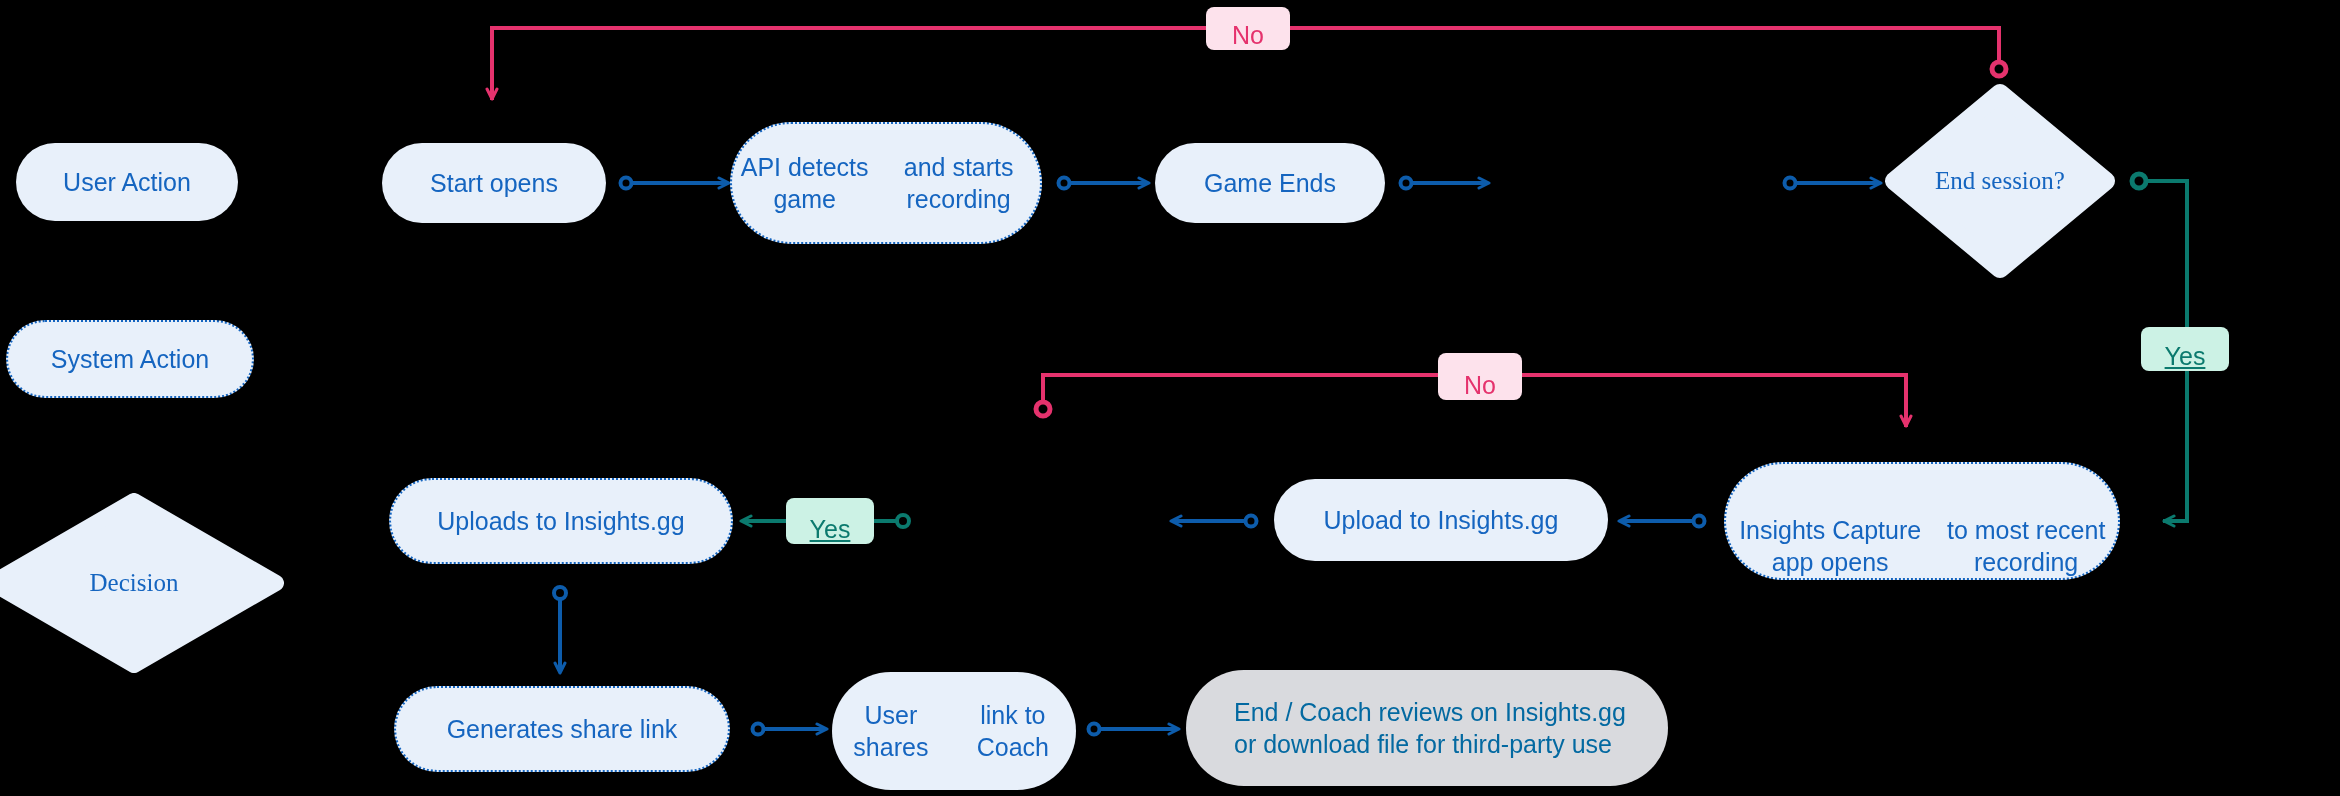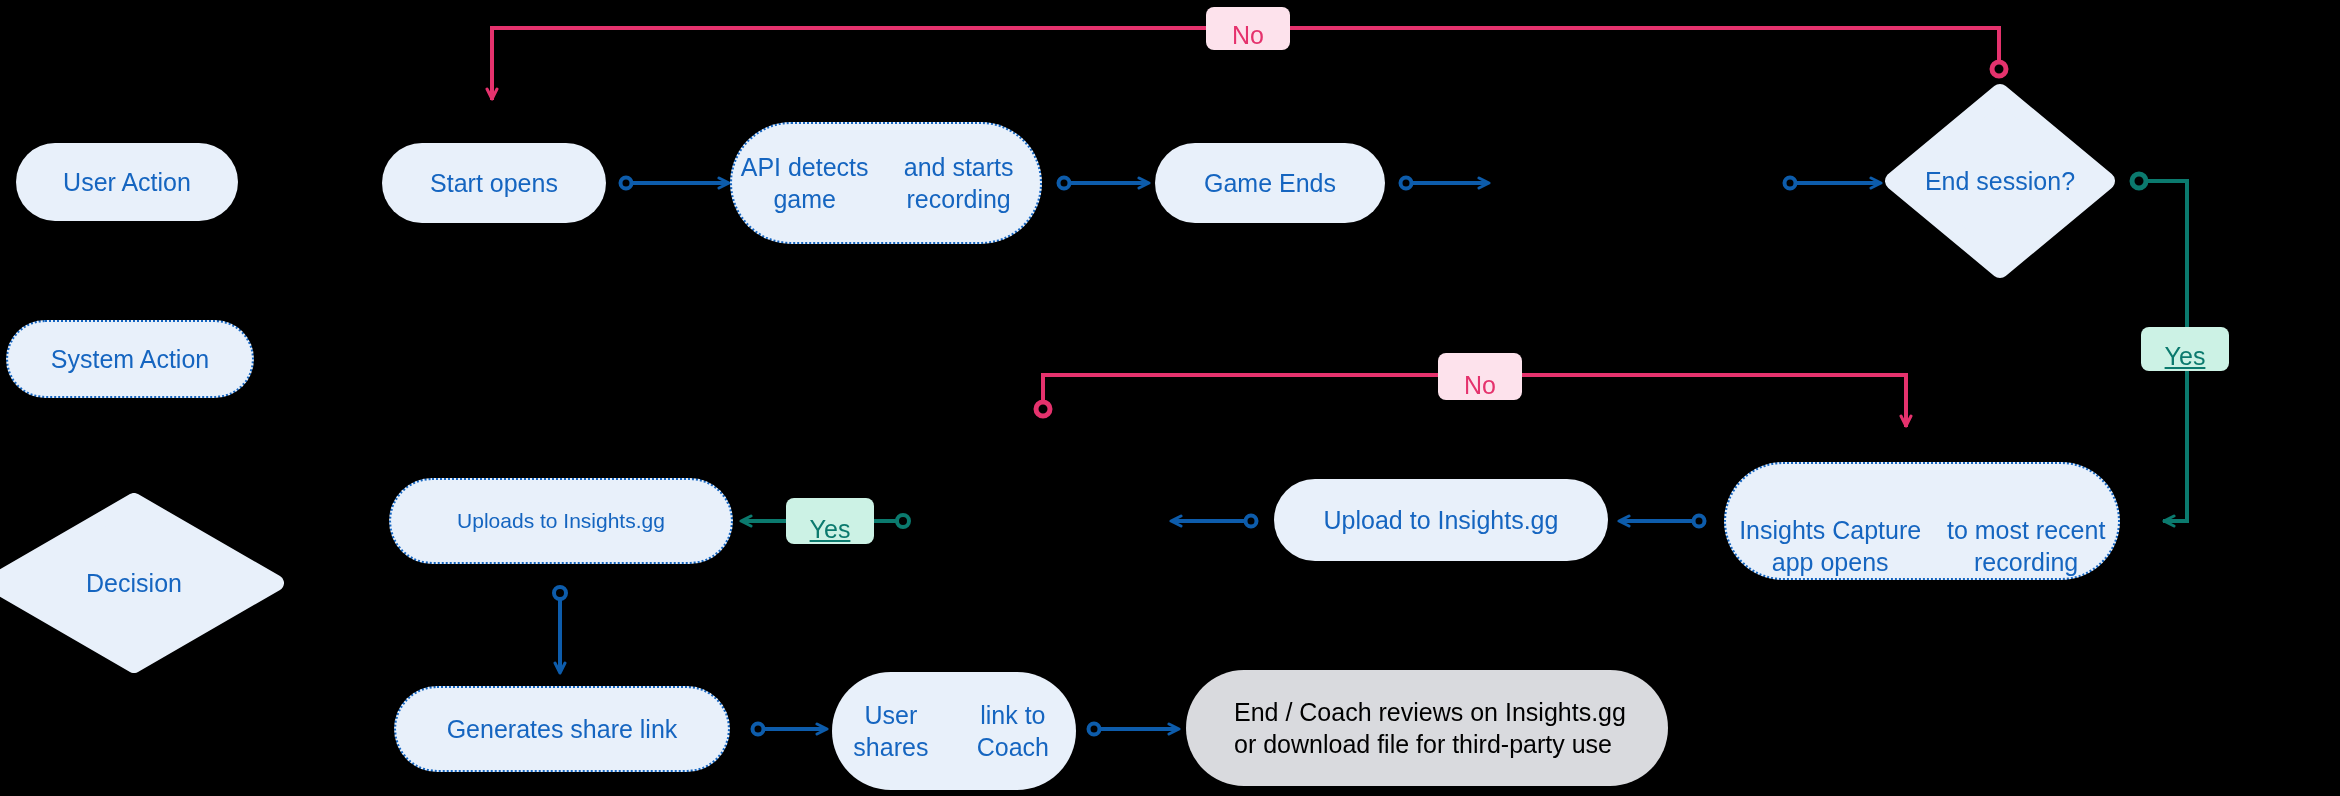--- a/index.html
+++ b/index.html
@@ -38,36 +38,37 @@
   }
   .node.pill-dotted {
     background: #e8f0fa;
     border-radius: 999px;
     border: 2px dotted #1565c0;
   }
   .node.pill-gray {
     background: #d9dade;
     border-radius: 999px;
     border: none;
-    color: #000000;
+    color: #0369a1;
   }
   .node.diamond {
     background: transparent;
     border: none;
   }
   .diamond-shape {
     position: absolute;
     left: 0; top: 0;
     width: 100%;
     height: 100%;
   }
   .diamond-label {
     position: relative;
     z-index: 2;
     color: #1565c0;
+    font-family: Liberation Serif, serif;
   }
   .edge-label {
     position: absolute;
     box-sizing: border-box;
     display: flex;
     align-items: flex-end;
     justify-content: center;
     border-radius: 8px;
     z-index: 5;
     font-weight: 400;
@@ -202,21 +203,21 @@
   <div class="node pill-dotted" style="left:1724px; top:462px; width:396px; height:118px; font-size:25px; flex-direction:row;align-items:flex-end;">
     <span>Insights Capture app opens</span>
     <span>to most recent recording</span>
   </div>
 
   <div class="node pill-solid" style="left:1274px; top:479px; width:334px; height:82px; font-size:25px;">
     <span>Upload to Insights.gg</span>
   </div>
 
 
-  <div class="node pill-dotted" style="left:389px; top:478px; width:344px; height:86px; font-size:21px;">
+  <div class="node pill-dotted" style="left:389px; top:478px; width:344px; height:86px; font-size:25px;">
     <span>Uploads to Insights.gg</span>
   </div>
 
   <div class="node pill-dotted" style="left:394px; top:686px; width:336px; height:86px; font-size:25px;">
     <span>Generates share link</span>
   </div>
 
   <div class="node pill-solid" style="left:832px; top:672px; width:244px; height:118px; font-size:25px; flex-direction:row;">
     <span>User shares</span>
     <span>link to Coach</span>

